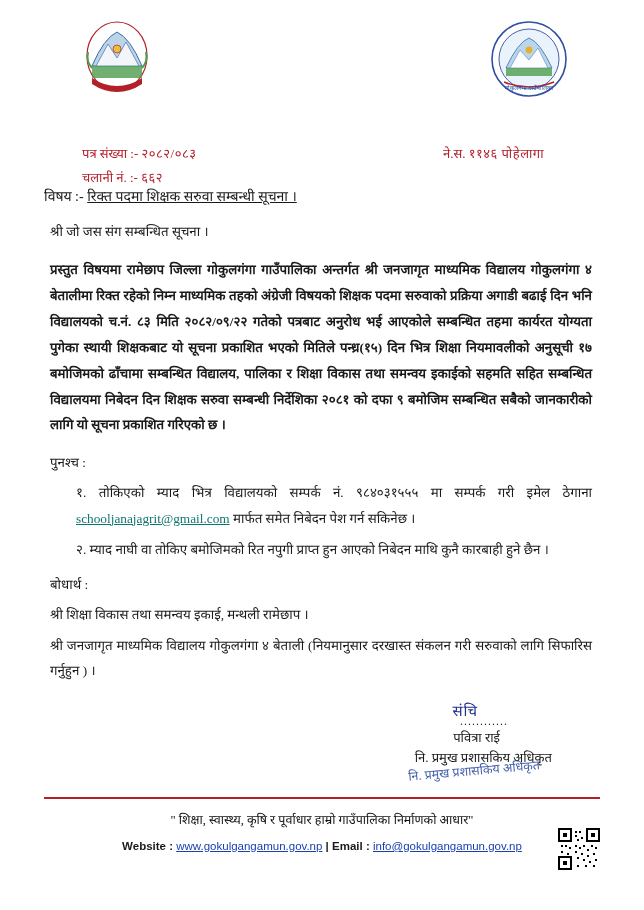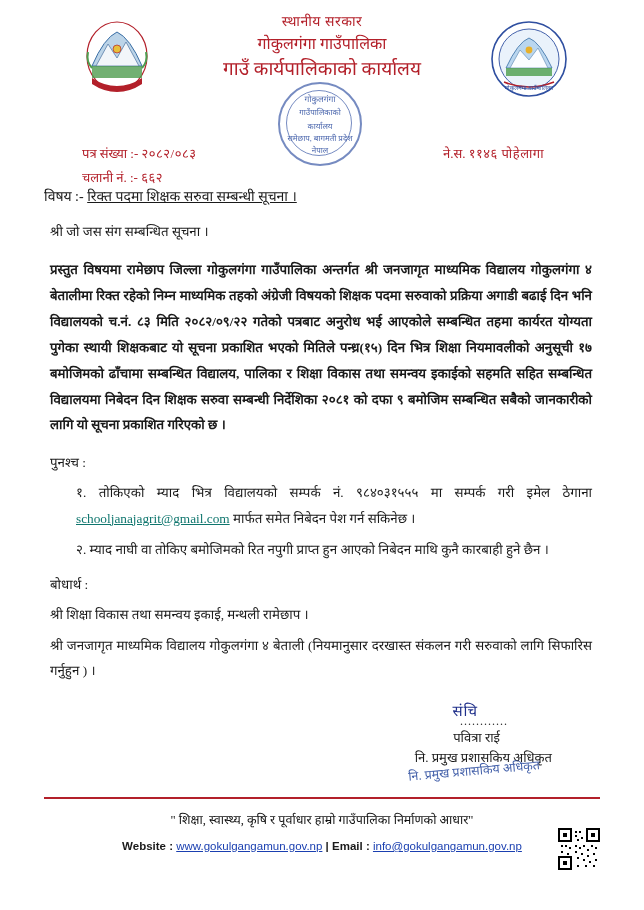--- a/index.html
+++ b/index.html
@@ -270,36 +270,22 @@
       <circle cx="39" cy="39" r="37" fill="#ffffff" stroke="#2f4fa0" stroke-width="1.6"></circle>
       <circle cx="39" cy="39" r="30" fill="#eaf2fb" stroke="#2f4fa0" stroke-width="0.9"></circle>
       <path d="M16 48 Q28 22 39 18 Q50 22 62 48 Z" fill="#b9d6ef" stroke="#3a6ea5" stroke-width="0.8"></path>
       <path d="M20 48 L30 30 L39 40 L48 28 L58 48 Z" fill="#fbfdff" stroke="#6a90b8" stroke-width="0.7"></path>
       <rect x="16" y="48" width="46" height="8" fill="#56a356" opacity="0.85"></rect>
       <circle cx="39" cy="30" r="3.4" fill="#e8b02a"></circle>
       <path d="M14 62 q25 10 50 0" fill="none" stroke="#b3202a" stroke-width="1.4"></path>
       <text x="39" y="70" font-size="6" text-anchor="middle" fill="#2f4fa0" font-family="Liberation Sans, sans-serif">गोकुलगंगा गाउँपालिका</text>
     </svg>
 
-    <div class="header-center">
-      <div class="h-line1">स्थानीय सरकार</div>
-      <div class="h-line2">गोकुलगंगा गाउँपालिका</div>
-      <div class="h-line3">गाउँ कार्यपालिकाको कार्यालय</div>
-    </div>
-  </div>
-
-  <div class="seal">
-    <div class="seal-ring"></div>
-    <div class="seal-ring inner"></div>
-    <div class="seal-txt seal-t1">गोकुलगंगा</div>
-    <div class="seal-txt seal-t2">गाउँपालिकाको</div>
-    <div class="seal-txt seal-t3">कार्यालय</div>
-    <div class="seal-txt seal-t4">रामेछाप, बागमती प्रदेश</div>
-    <div class="seal-txt seal-t5">नेपाल</div>
-  </div>
+  </div>
+
 
   <div class="meta">
     <div class="meta-left">
       <div>
         <span>पत्र संख्या :-</span>
         <span class="num">२०८२/०८३</span>
       </div>
       <div>
         <span>चलानी नं. :-</span>
         <span class="num">६६२</span>

